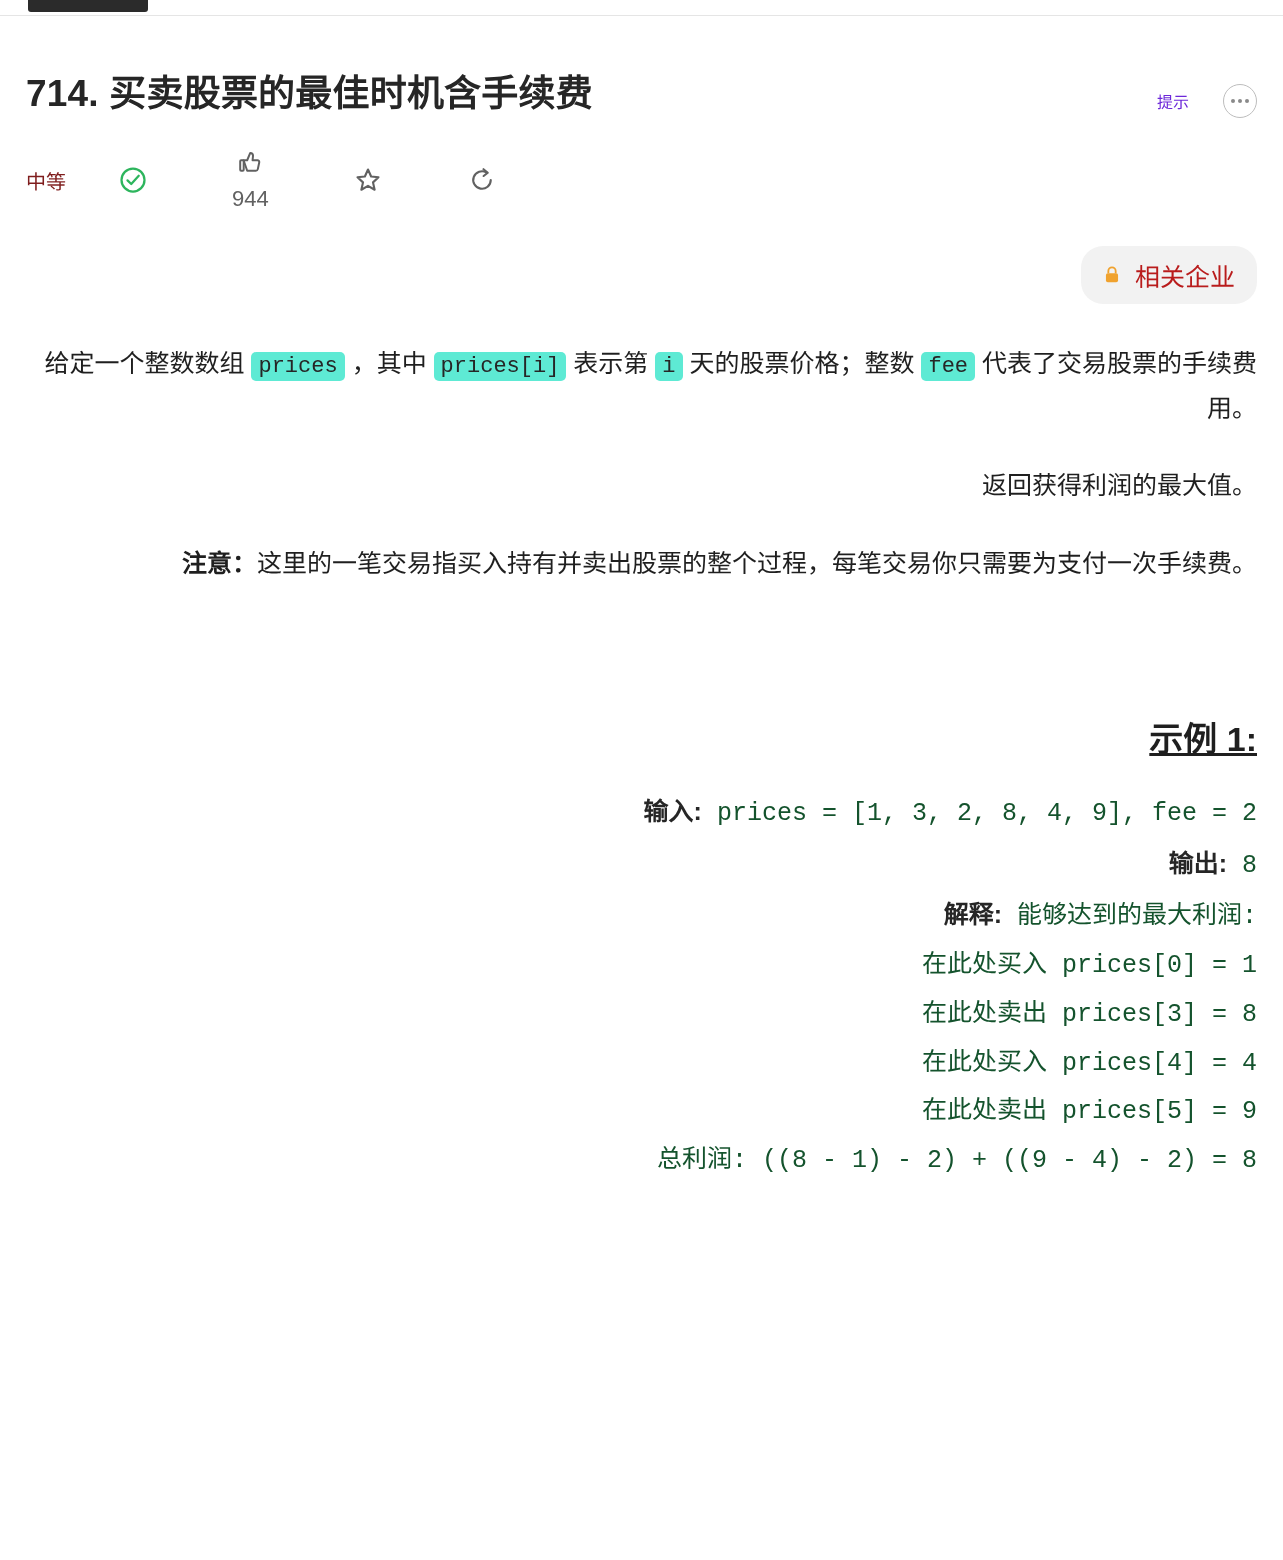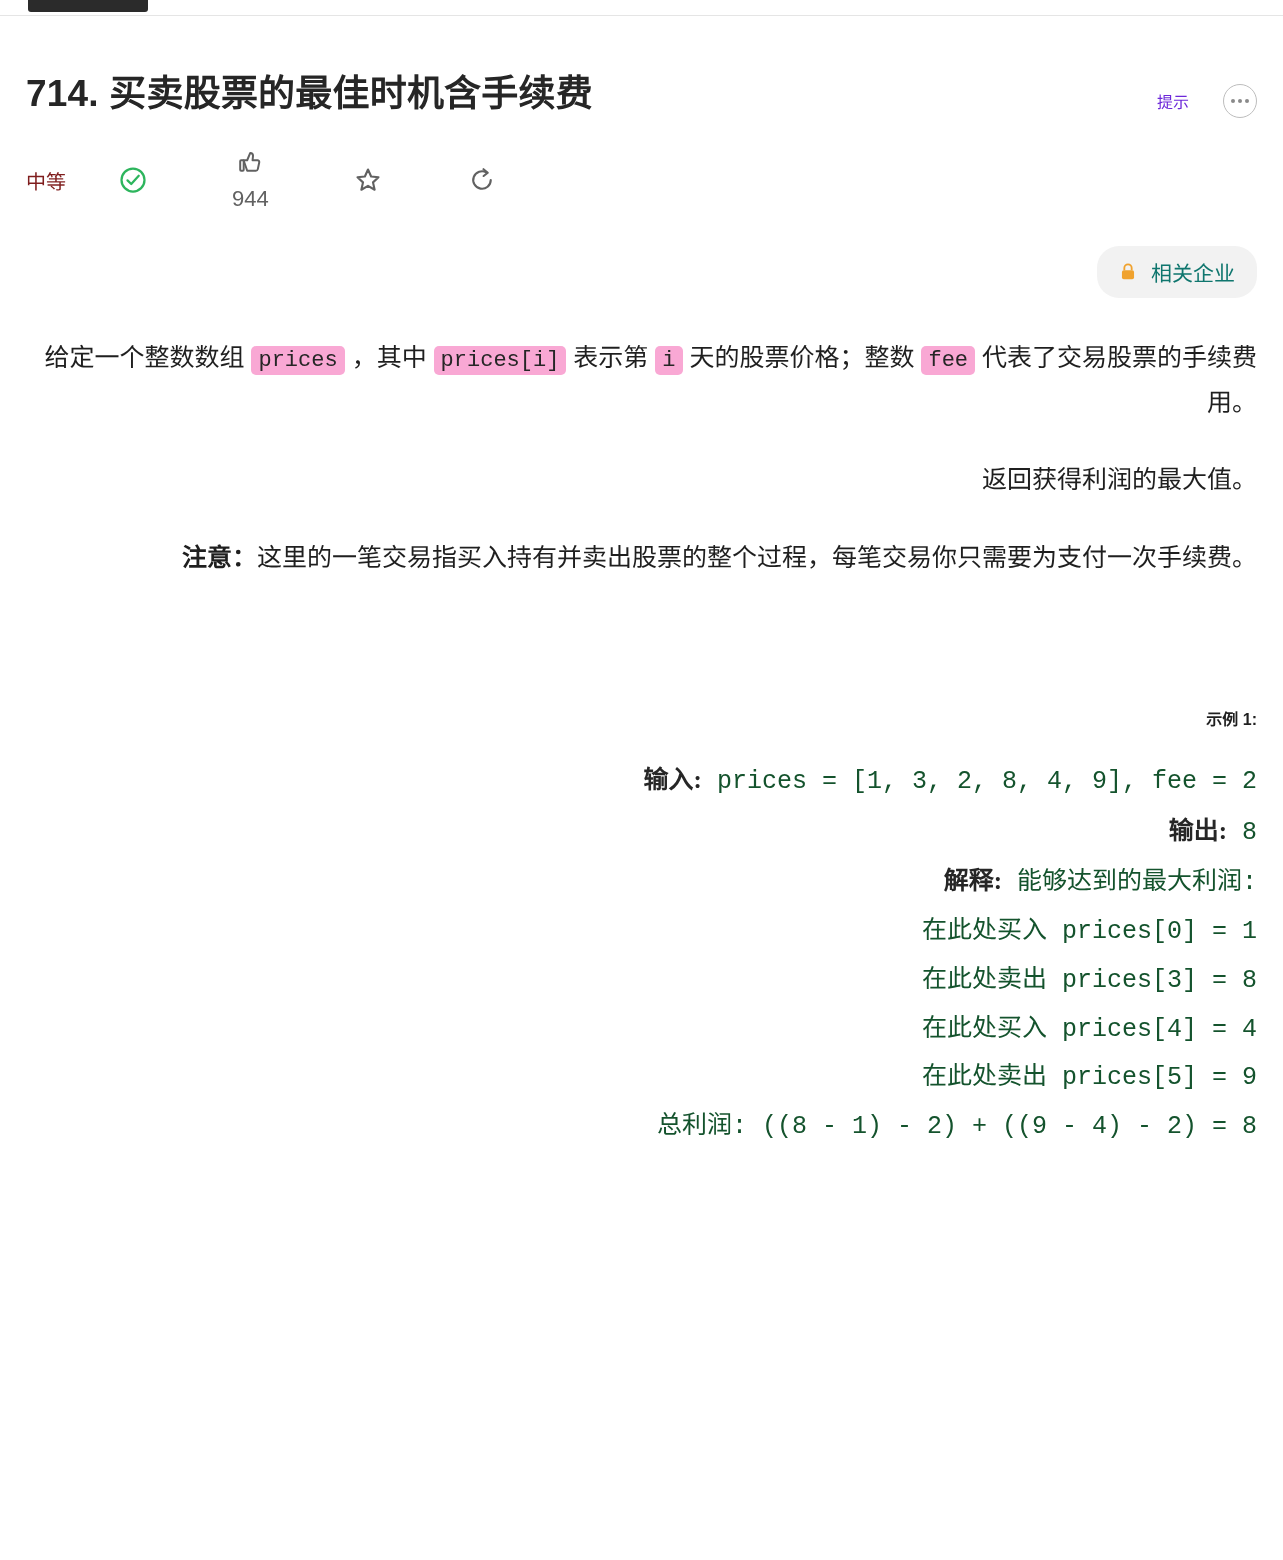--- a/index.html
+++ b/index.html
@@ -111,65 +111,66 @@
     display: inline-flex;
     align-items: center;
     gap: 12px;
     background: #f2f2f2;
     border-radius: 22px;
     padding: 11px 22px 11px 20px;
     margin-top: 34px;
     cursor: pointer;
   }
   .company-tag .label {
-    font-size: 21px;
-    color: #0f766e;
+    font-size: 25px;
+    color: #b91c1c;
   }
 
   
   .content { margin-top: 38px; }
   p.para {
     font-size: 25px;
     line-height: 1.75;
     margin: 0 0 34px 0;
     color: #1f1f1f;
   }
   code.inline {
     font-family: "Liberation Mono", "DejaVu Sans Mono", monospace;
-    background: #f9a8d4;
+    background: #5eead4;
     border-radius: 5px;
     padding: 2px 7px;
     font-size: 22px;
     color: #262626;
     margin-top: 24px;
   }
   .strong { font-weight: 700; }
 
   .spacer { height: 92px; }
 
   h3.example-title {
-    font-size: 16px;
+    font-size: 34px;
     font-weight: 700;
     margin: 0 0 26px 0;
     color: #1f1f1f;
+    text-decoration: underline;
   }
 
   pre.example-block {
     margin: 0;
     padding: 0 0 0 44px;
     font-family: "Liberation Mono", "DejaVu Sans Mono", monospace;
     font-size: 25px;
     line-height: 1.95;
     color: #9e9e9e;
     white-space: pre-wrap;
   }
   pre.example-block b {
     color: #262626;
     font-weight: 700;
-    font-family: Liberation Serif, serif;
+    font-family: Liberation Sans, sans-serif;
   }
   .val { color: #14532d; }
 </style>
 </head>
 <body>
 
 <div class="top-strip">
   <div class="tab-remnant"></div>
 </div>
 

